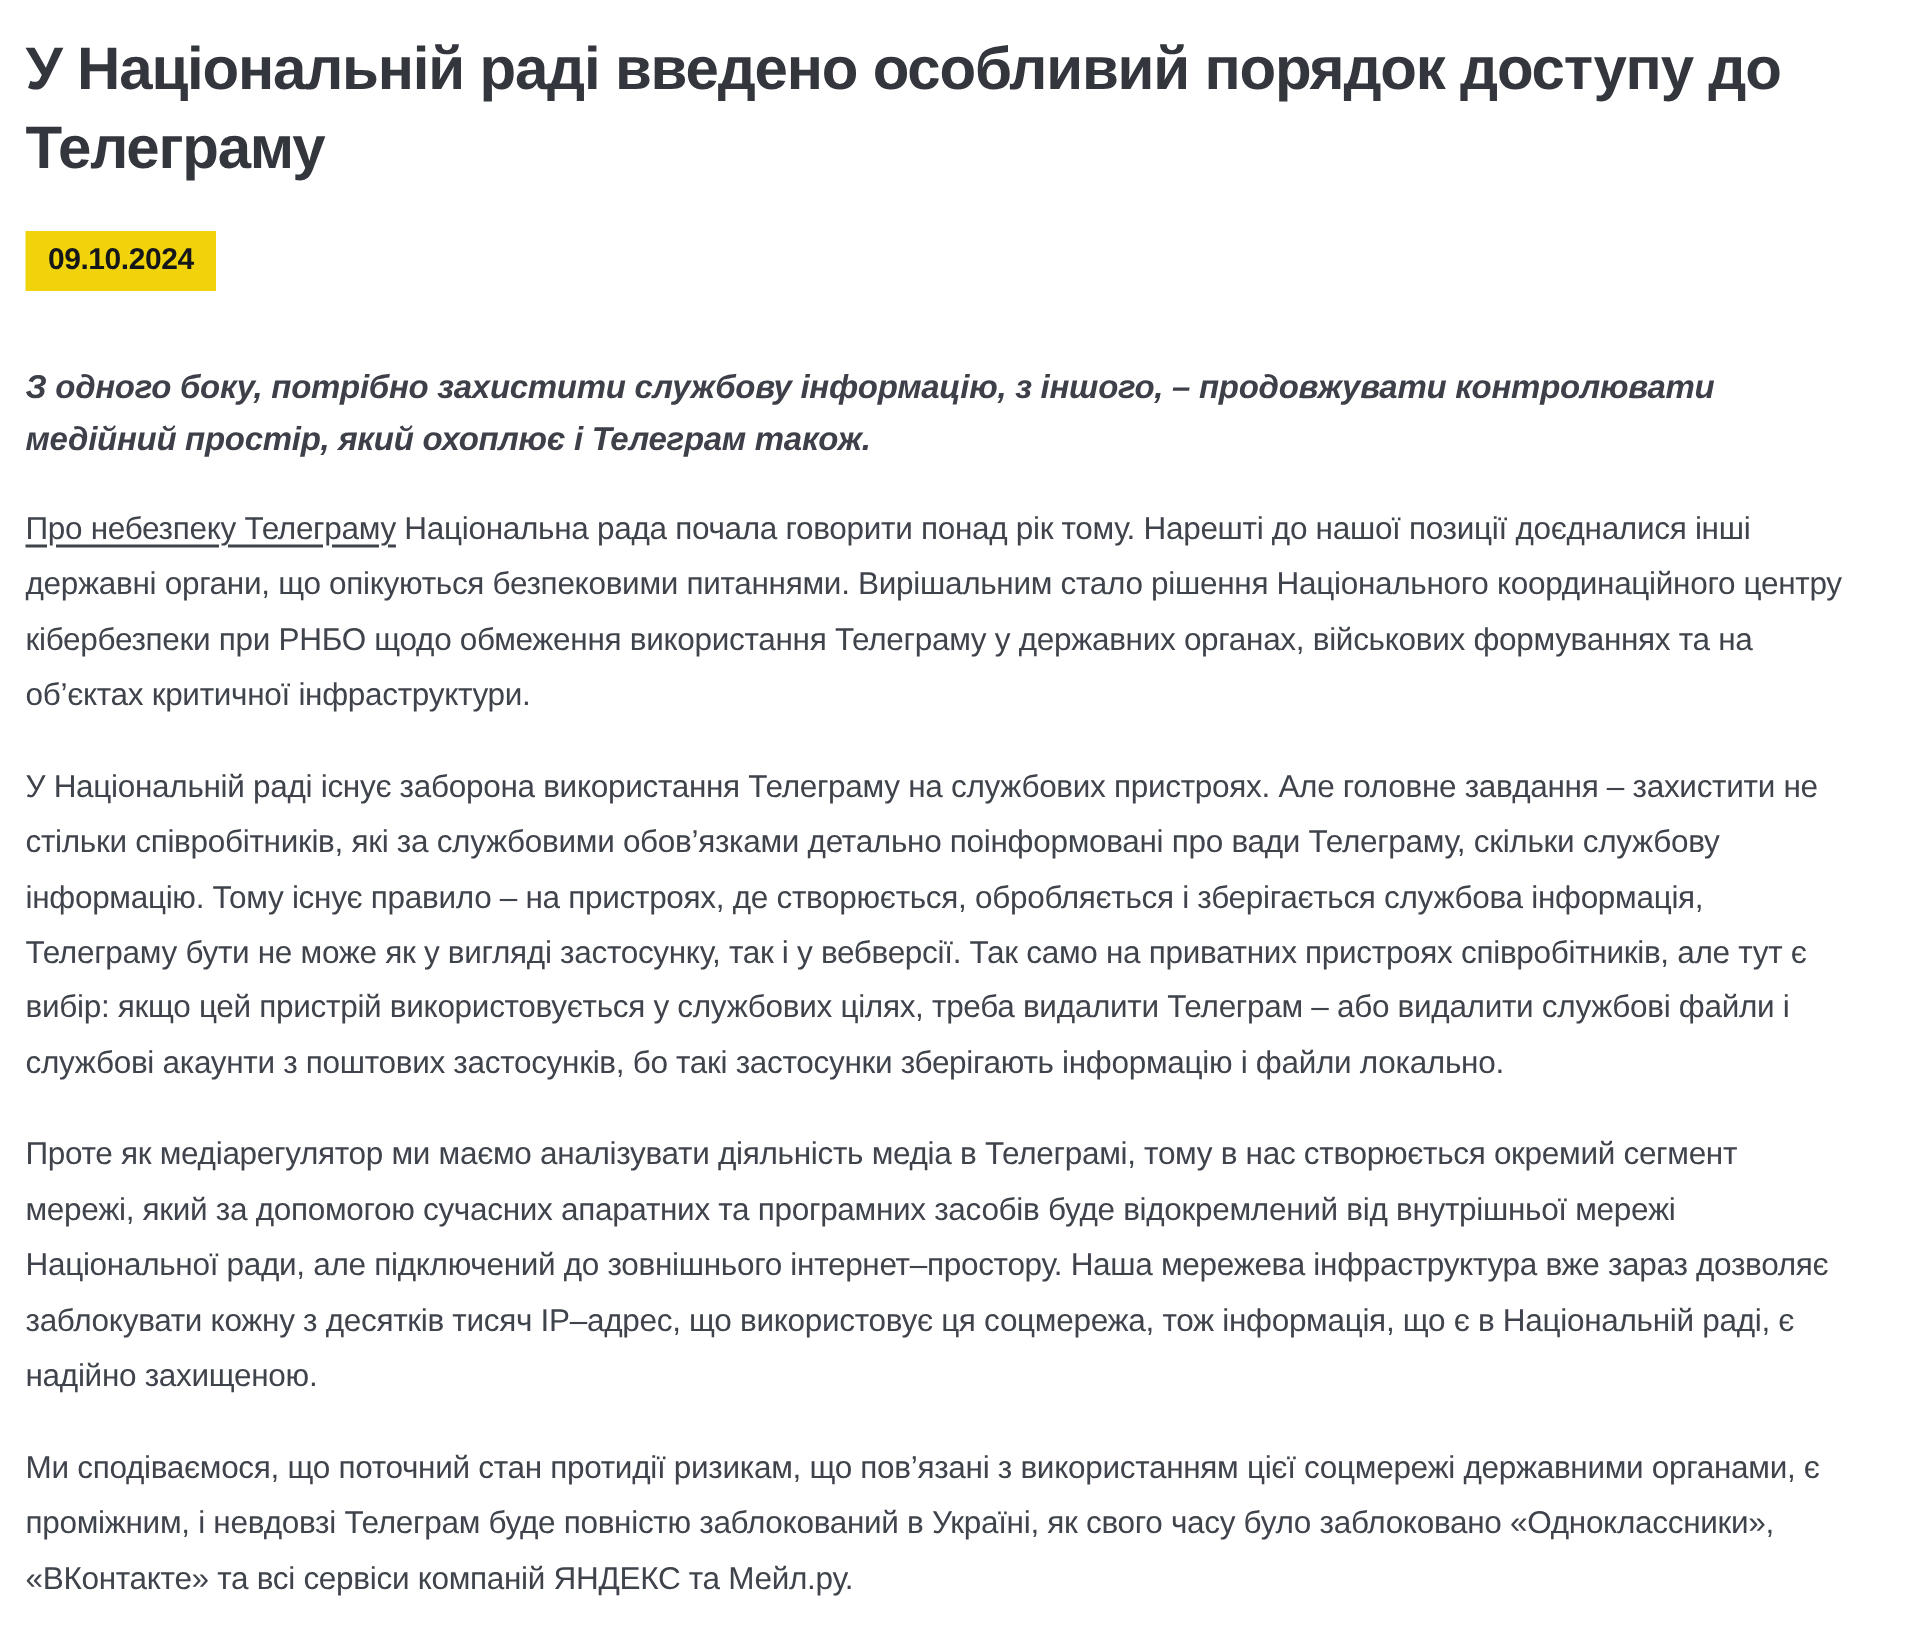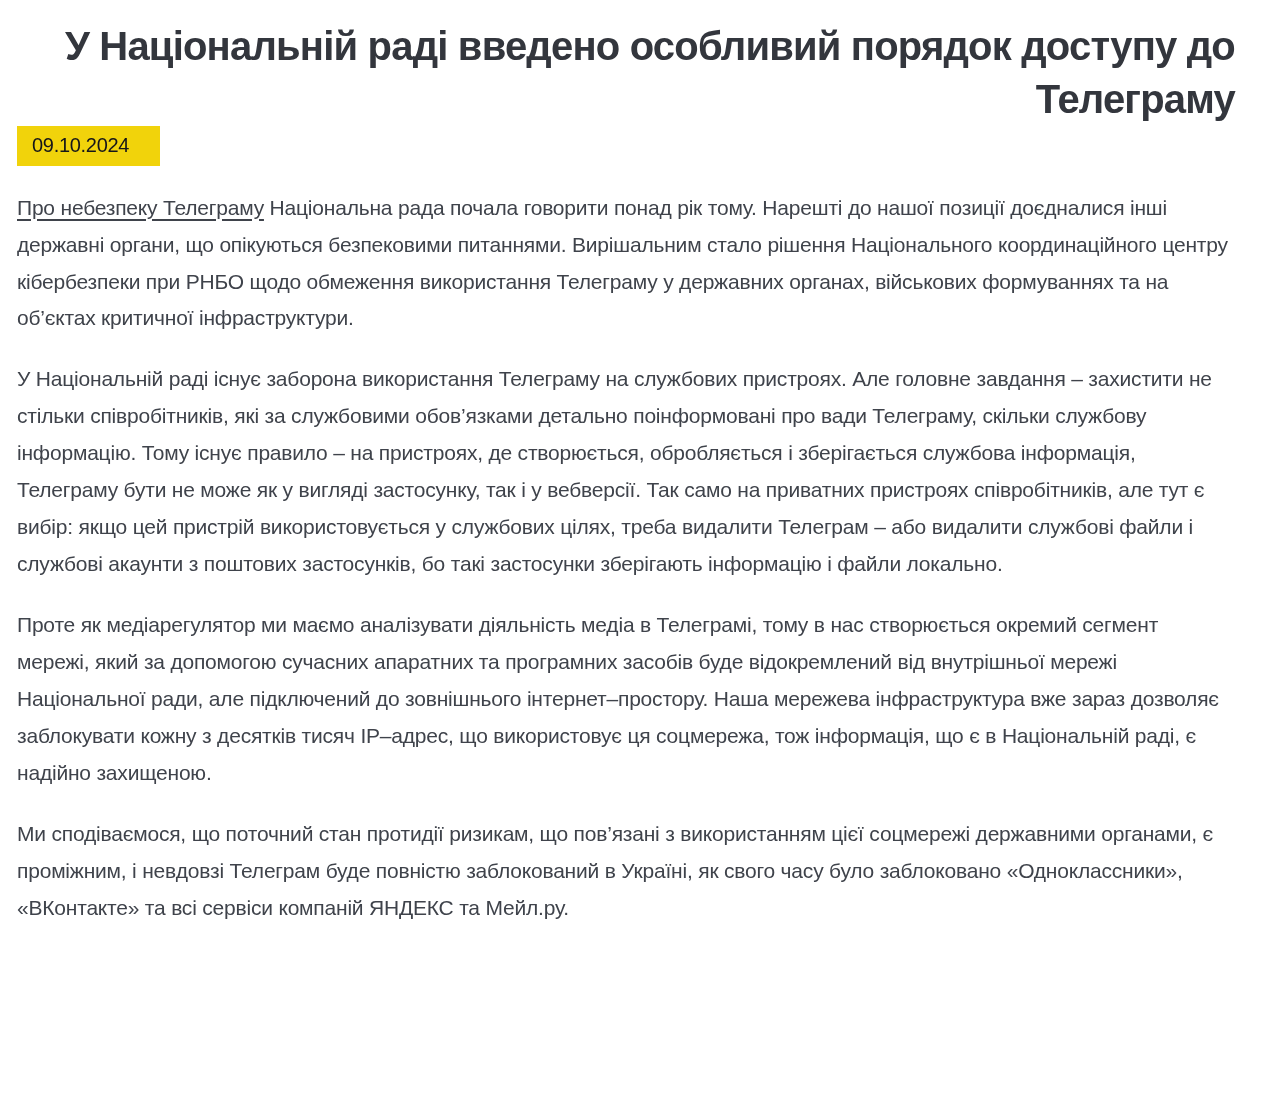--- a/index.html
+++ b/index.html
@@ -21,30 +21,30 @@
     padding:12px 45px 40px 17px;
   }
   h1.page-title{
     margin:8px 0 0 0;
     font-size:40px;
     line-height:1.32;
     font-weight:700;
     letter-spacing:-0.8px;
     color:var(--title-color);
     max-width:1220px;
-    text-align:right;
   }
   .date-badge{
     display:inline-block;
+    margin-top:28px;
     background:var(--accent-yellow);
     color:var(--badge-text);
     font-size:20px;
-    font-weight:400;
+    font-weight:700;
     letter-spacing:-0.3px;
-    padding:8px 31px 9px 15px;
+    padding:8px 15px 9px 15px;
   }
   .lead-paragraph{
     margin:46px 0 0 0;
     font-size:22px;
     font-weight:700;
     font-style:italic;
     line-height:1.62;
     letter-spacing:-0.2px;
     color:#3d4049;
     max-width:1220px;
@@ -67,20 +67,21 @@
 </style>
 </head>
 <body>
 
 <main class="article">
 
   <h1 class="page-title">У Національній раді введено особливий порядок доступу до Телеграму</h1>
 
   <div class="date-badge">09.10.2024</div>
 
+  <p class="lead-paragraph">З одного боку, потрібно захистити службову інформацію, з іншого, – продовжувати контролювати медійний простір, який охоплює і Телеграм також.</p>
 
   <p class="body-paragraph"><a>Про небезпеку Телеграму</a><span> Національна рада почала говорити понад рік тому. Нарешті до нашої позиції доєдналися інші державні органи, що опікуються безпековими питаннями. Вирішальним стало рішення Національного координаційного центру кібербезпеки при РНБО щодо обмеження використання Телеграму у державних органах, військових формуваннях та на об’єктах критичної інфраструктури.</span></p>
 
   <p class="body-paragraph">У Національній раді існує заборона використання Телеграму на службових пристроях. Але головне завдання – захистити не стільки співробітників, які за службовими обов’язками детально поінформовані про вади Телеграму, скільки службову інформацію. Тому існує правило – на пристроях, де створюється, обробляється і зберігається службова інформація, Телеграму бути не може як у вигляді застосунку, так і у вебверсії. Так само на приватних пристроях співробітників, але тут є вибір: якщо цей пристрій використовується у службових цілях, треба видалити Телеграм – або видалити службові файли і службові акаунти з поштових застосунків, бо такі застосунки зберігають інформацію і файли локально.</p>
 
   <p class="body-paragraph">Проте як медіарегулятор ми маємо аналізувати діяльність медіа в Телеграмі, тому в нас створюється окремий сегмент мережі, який за допомогою сучасних апаратних та програмних засобів буде відокремлений від внутрішньої мережі Національної ради, але підключений до зовнішнього інтернет–простору. Наша мережева інфраструктура вже зараз дозволяє заблокувати кожну з десятків тисяч IP–адрес, що використовує ця соцмережа, тож інформація, що є в Національній раді, є надійно захищеною.</p>
 
   <p class="body-paragraph">Ми сподіваємося, що поточний стан протидії ризикам, що пов’язані з використанням цієї соцмережі державними органами, є проміжним, і невдовзі Телеграм буде повністю заблокований в Україні, як свого часу було заблоковано «Одноклассники», «ВКонтакте» та всі сервіси компаній ЯНДЕКС та Мейл.ру.</p>
 
 </main>

